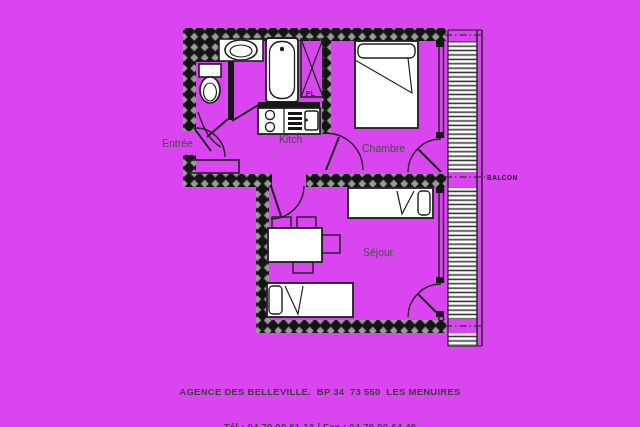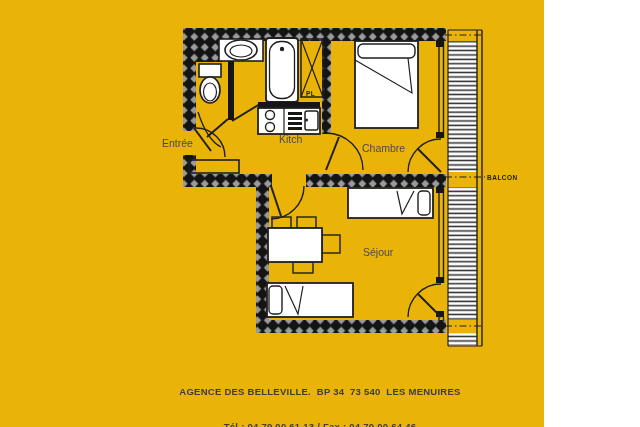--- a/index.html
+++ b/index.html
@@ -1,16 +1,16 @@
 <!DOCTYPE html>
 <html><head>
 <meta charset="utf-8">
 <style>
   html,body{margin:0;padding:0;background:#ffffff;}
-  .stage{position:relative;width:544px;height:427px;background:#eab308;overflow:hidden;
+  .stage{position:relative;width:640px;height:427px;background:#d946ef;overflow:hidden;
          font-family:"Liberation Sans", sans-serif;}
   .plan-svg{position:absolute;left:0;top:0;}
   .footer{position:absolute;left:0;top:363px;width:640px;text-align:center;
           color:#3d3d3d;font-weight:bold;font-size:9.5px;line-height:11.5px;
           white-space:pre;letter-spacing:.25px;}
   .room-label{fill:#4a4a4a;font-size:10.5px;font-family:"Liberation Sans",sans-serif;}
   .tiny-label{fill:#1c1c1c;font-size:6.5px;font-weight:bold;letter-spacing:.5px;
           font-family:"Liberation Sans",sans-serif;}
   .ln{stroke:#1f1f1f;fill:none;}
   .fix{stroke:#1f1f1f;fill:#ffffff;}
@@ -157,17 +157,17 @@
   </g>
 
   <text x="162" y="147" class="room-label">Entrée</text>
   <text x="279" y="143" class="room-label">Kitch</text>
   <text x="362" y="152" class="room-label">Chambre</text>
   <text x="363" y="256" class="room-label">Séjour</text>
   <text x="487" y="180" class="tiny-label">BALCON</text>
 </svg>
 
 <div class="footer">
-  <div>AGENCE DES BELLEVILLE.  BP 34  73 540  LES MENUIRES</div>
+  <div>AGENCE DES BELLEVILLE.  BP 34  73 550  LES MENUIRES</div>
   <div>Tél : 04.79.00.61.13 / Fax : 04.79.00.64.46</div>
 </div>
 
 </div>
 
 </body></html>

